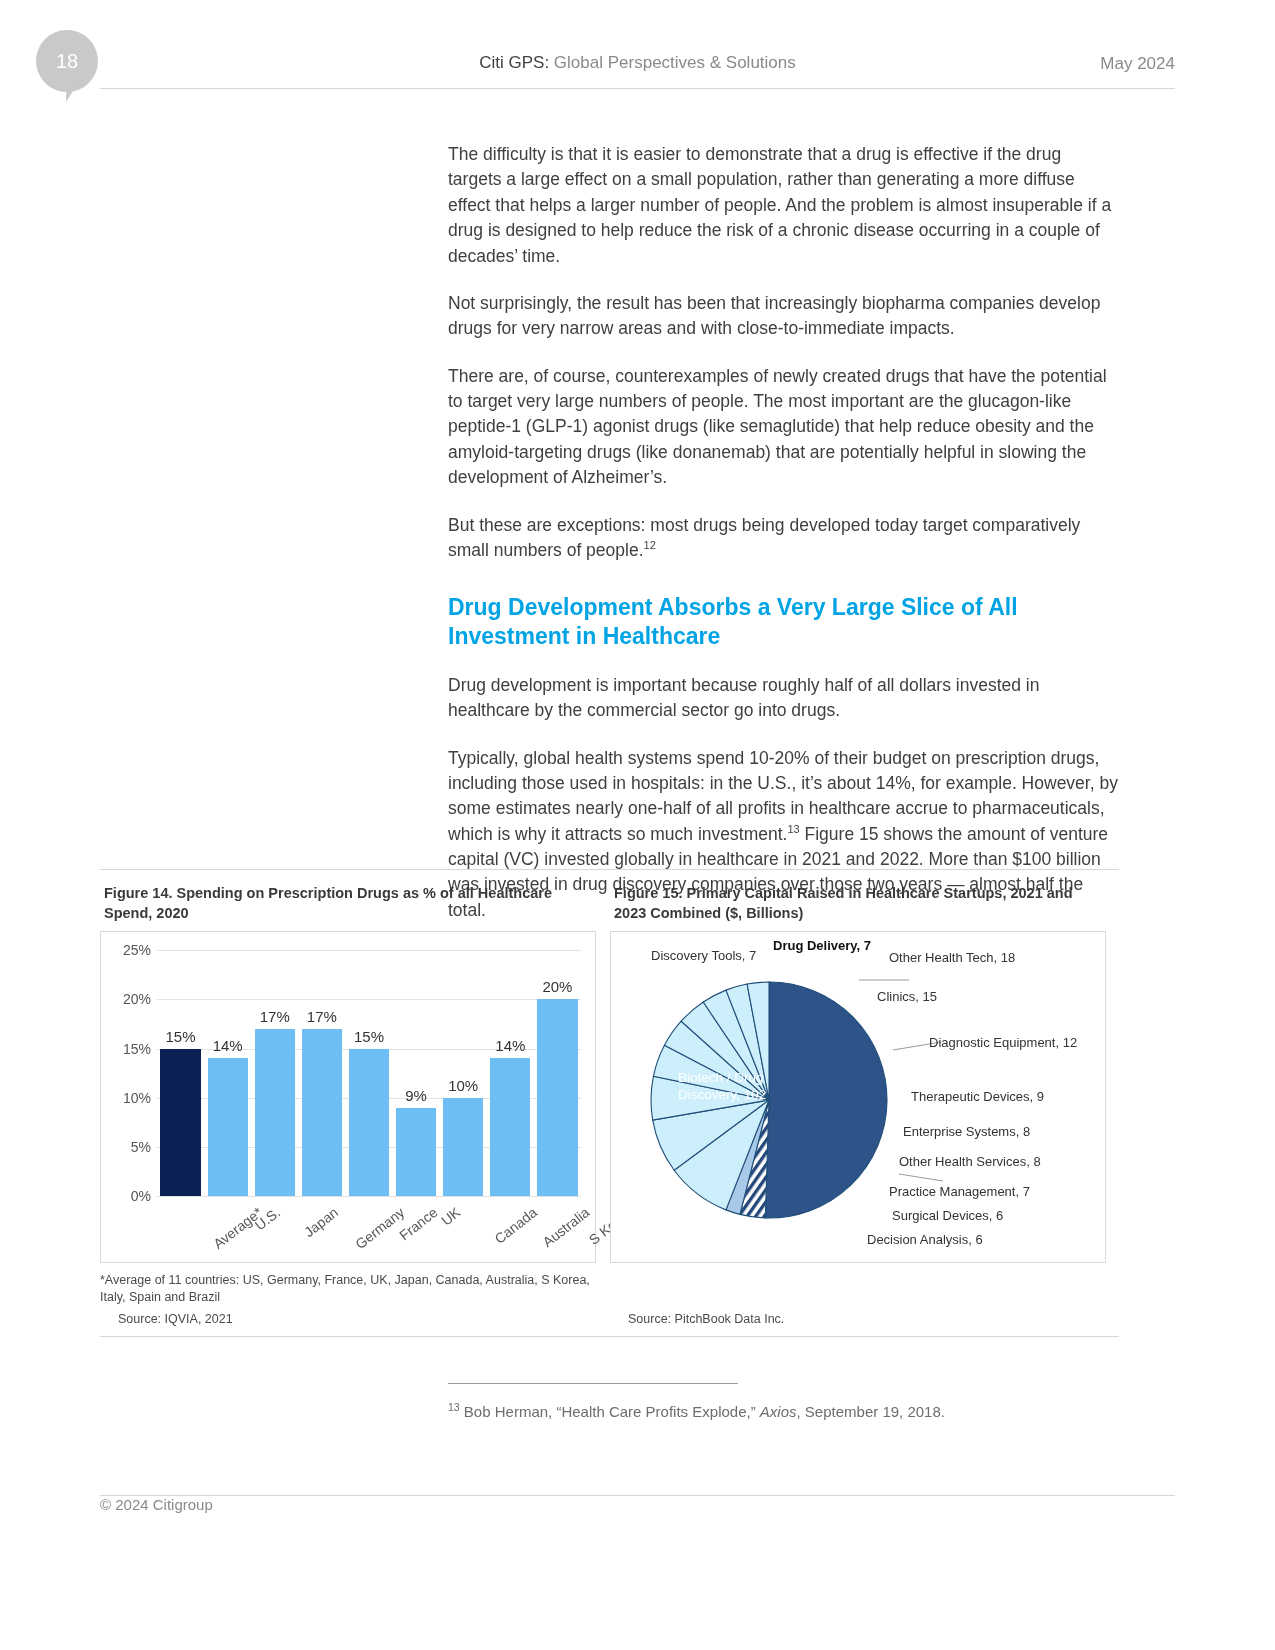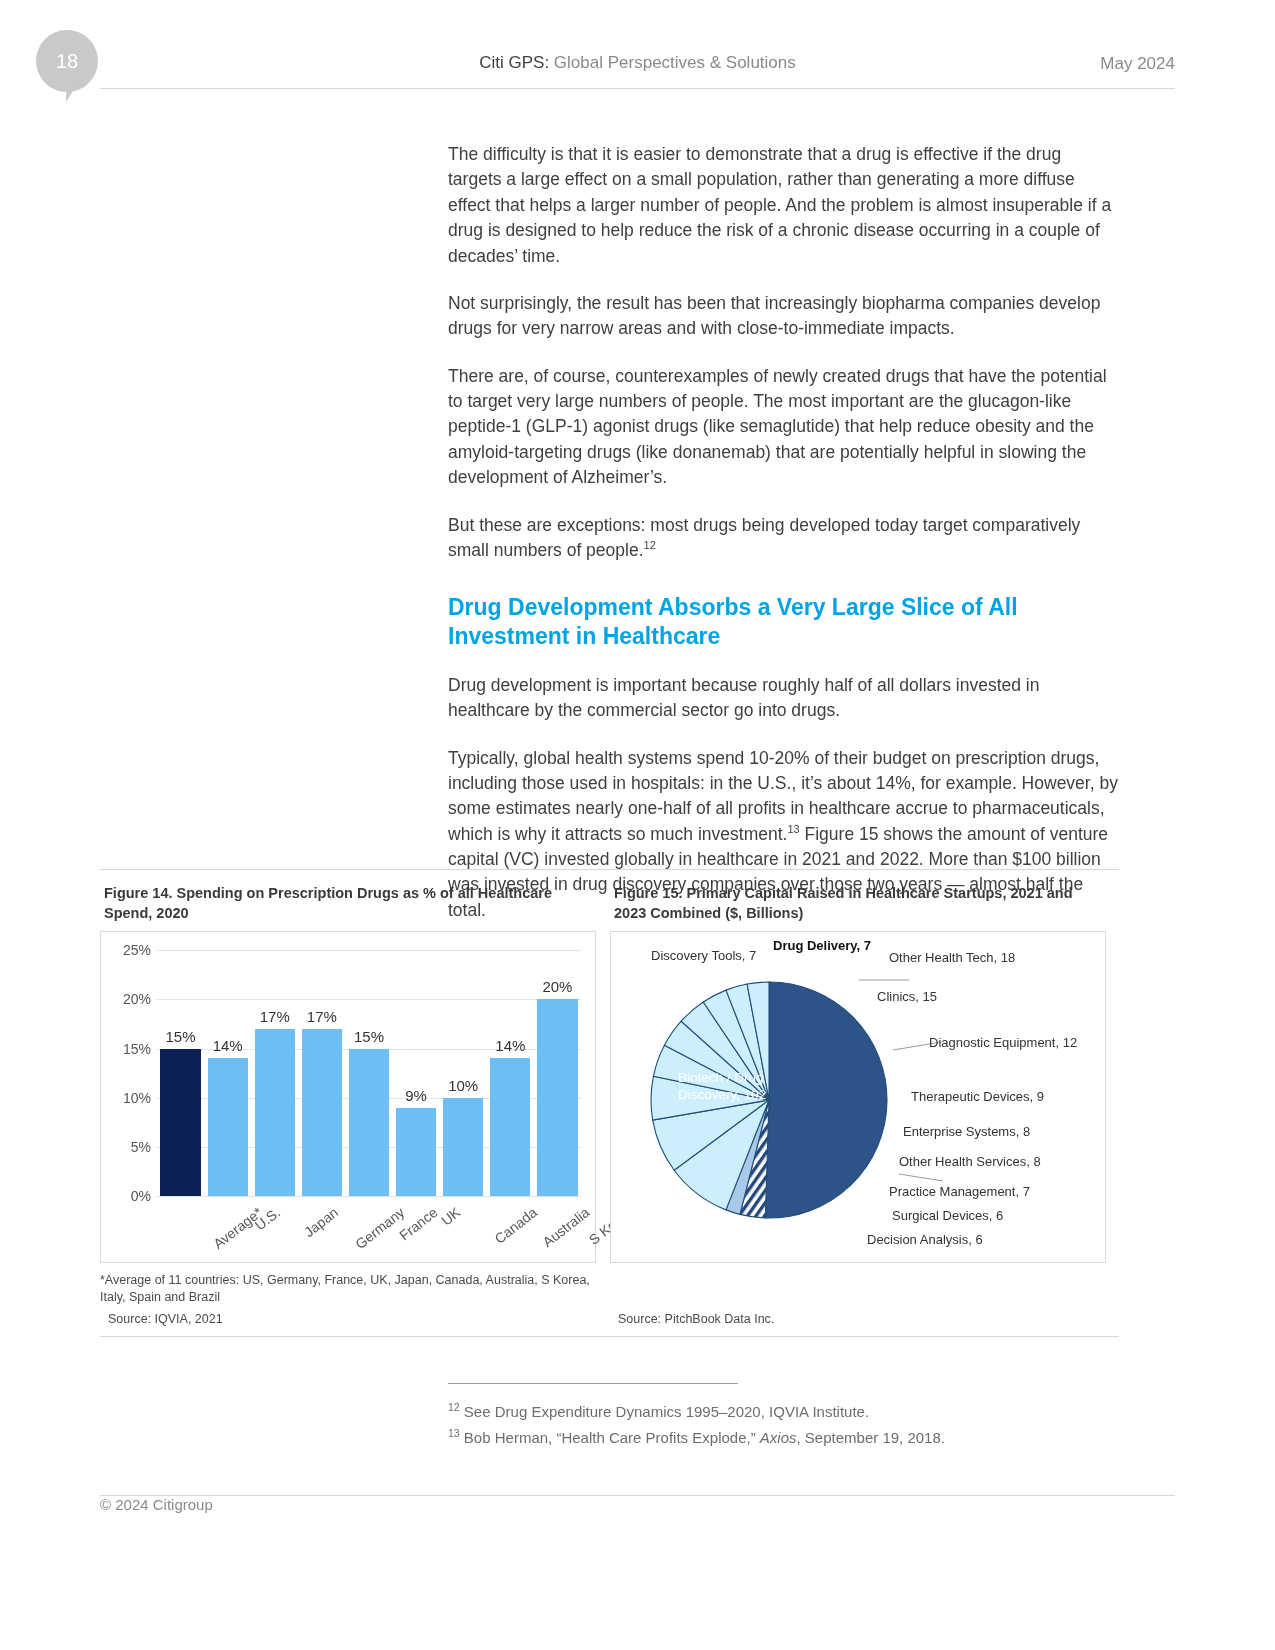--- a/index.html
+++ b/index.html
@@ -129,21 +129,21 @@
   }
   .fig-note {
     font-size: 12.5px;
     color: #4a4a4a;
     line-height: 1.35;
     margin: 9px 0 0 0;
   }
   .fig-source {
     font-size: 12.5px;
     color: #4a4a4a;
-    margin: 6px 0 0 8px;
+    margin: 6px 0 0 18px;
   }
   .fig-band-rule-bottom {
     height: 1px;
     background: #d8d8d8;
     width: 100%;
     margin-top: 10px;
   }
 
   
   .barchart { height: 330px; position: relative; }
@@ -406,18 +406,17 @@
       </div>
       <div class="fig-source" style="margin-top:49px">Source: PitchBook Data Inc.</div>
     </div>
 
   </div>
   <div class="fig-band-rule-bottom"></div>
 </div>
 
 <div class="footnotes">
   <div class="fn-rule"></div>
-  <p class="fn"><sup>12</sup> <span>See Drug Expenditure Dynamics 1995–2020, IQVIA Institute.</span></p>
   <p class="fn"><sup>13</sup> <span>Bob Herman, “Health Care Profits Explode,” </span><em>Axios</em><span>, September 19, 2018.</span></p>
 </div>
 
 <div class="footer-rule"></div>
 <div class="footer-text">© 2024 Citigroup</div>
 
 </body></html>

